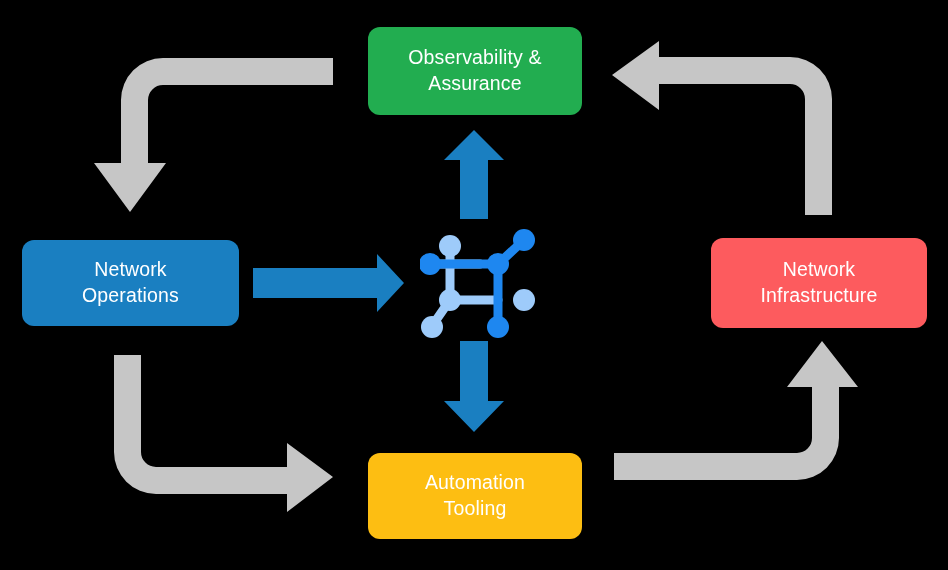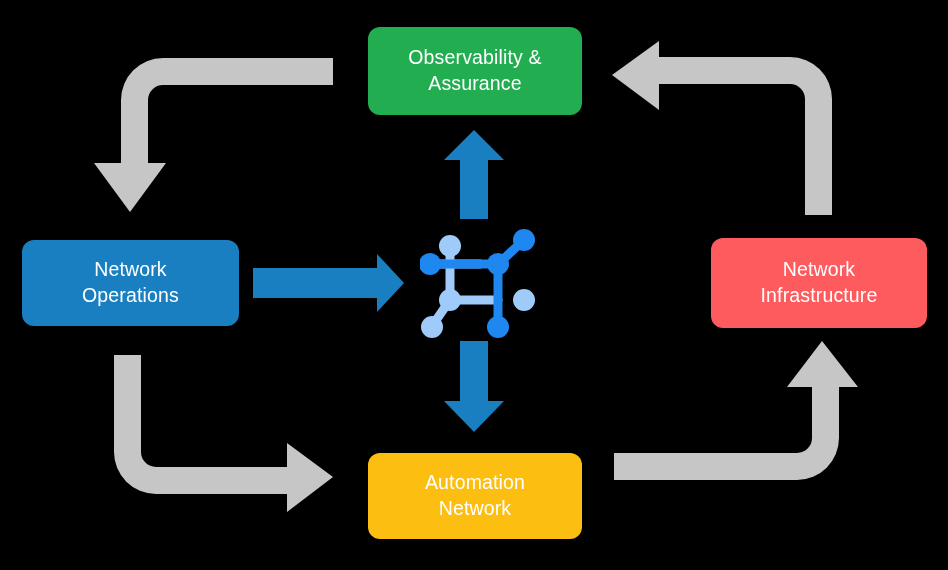--- a/index.html
+++ b/index.html
@@ -164,16 +164,16 @@
 Operations</span>
   </div>
 
   <div class="node-box" id="box-infrastructure" style="background: rgb(253, 91, 94); color: rgb(255, 255, 255);">
     <span class="lbl">Network
 Infrastructure</span>
   </div>
 
   <div class="node-box" id="box-automation" style="background: rgb(253, 190, 18); color: rgb(255, 255, 255);">
     <span class="lbl">Automation
-Network</span>
+Tooling</span>
   </div>
 
 </div>
 
 </body></html>

